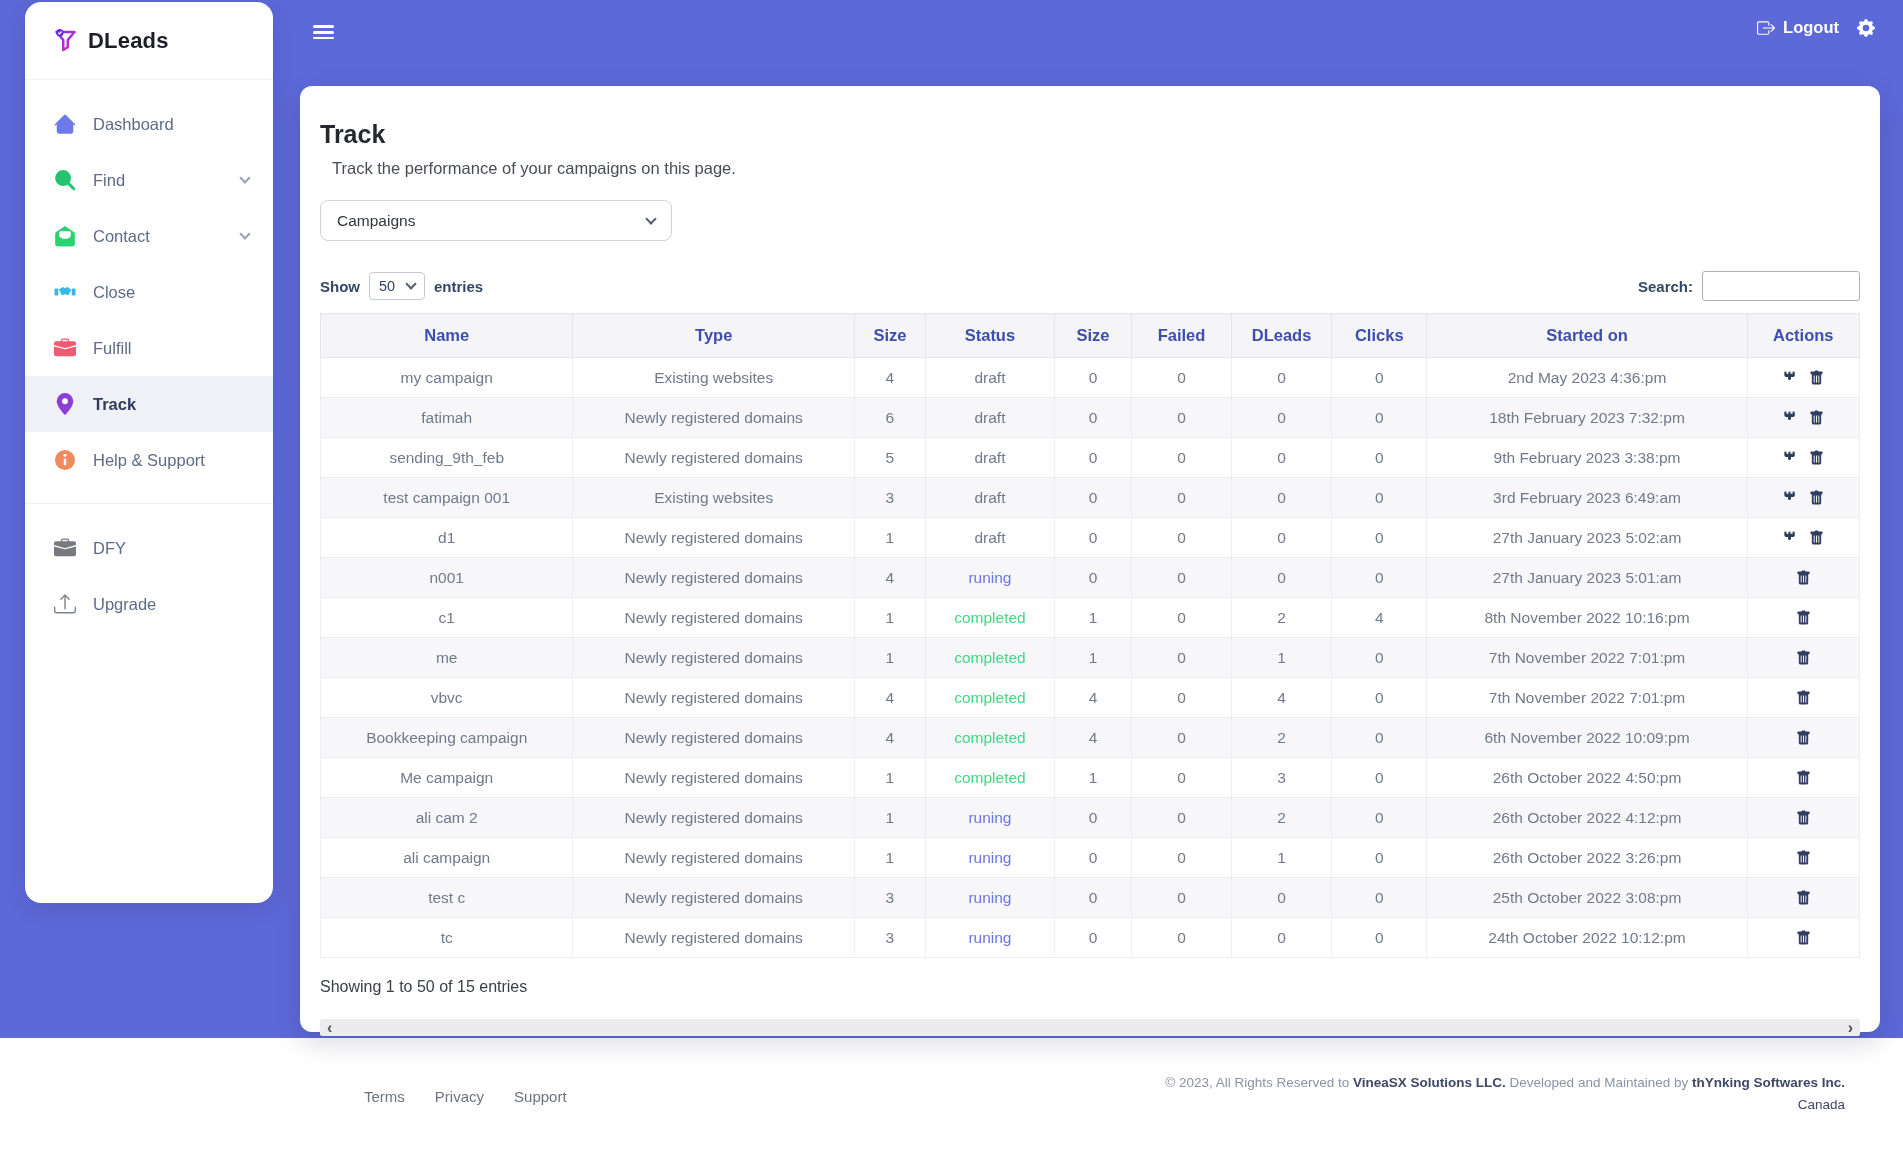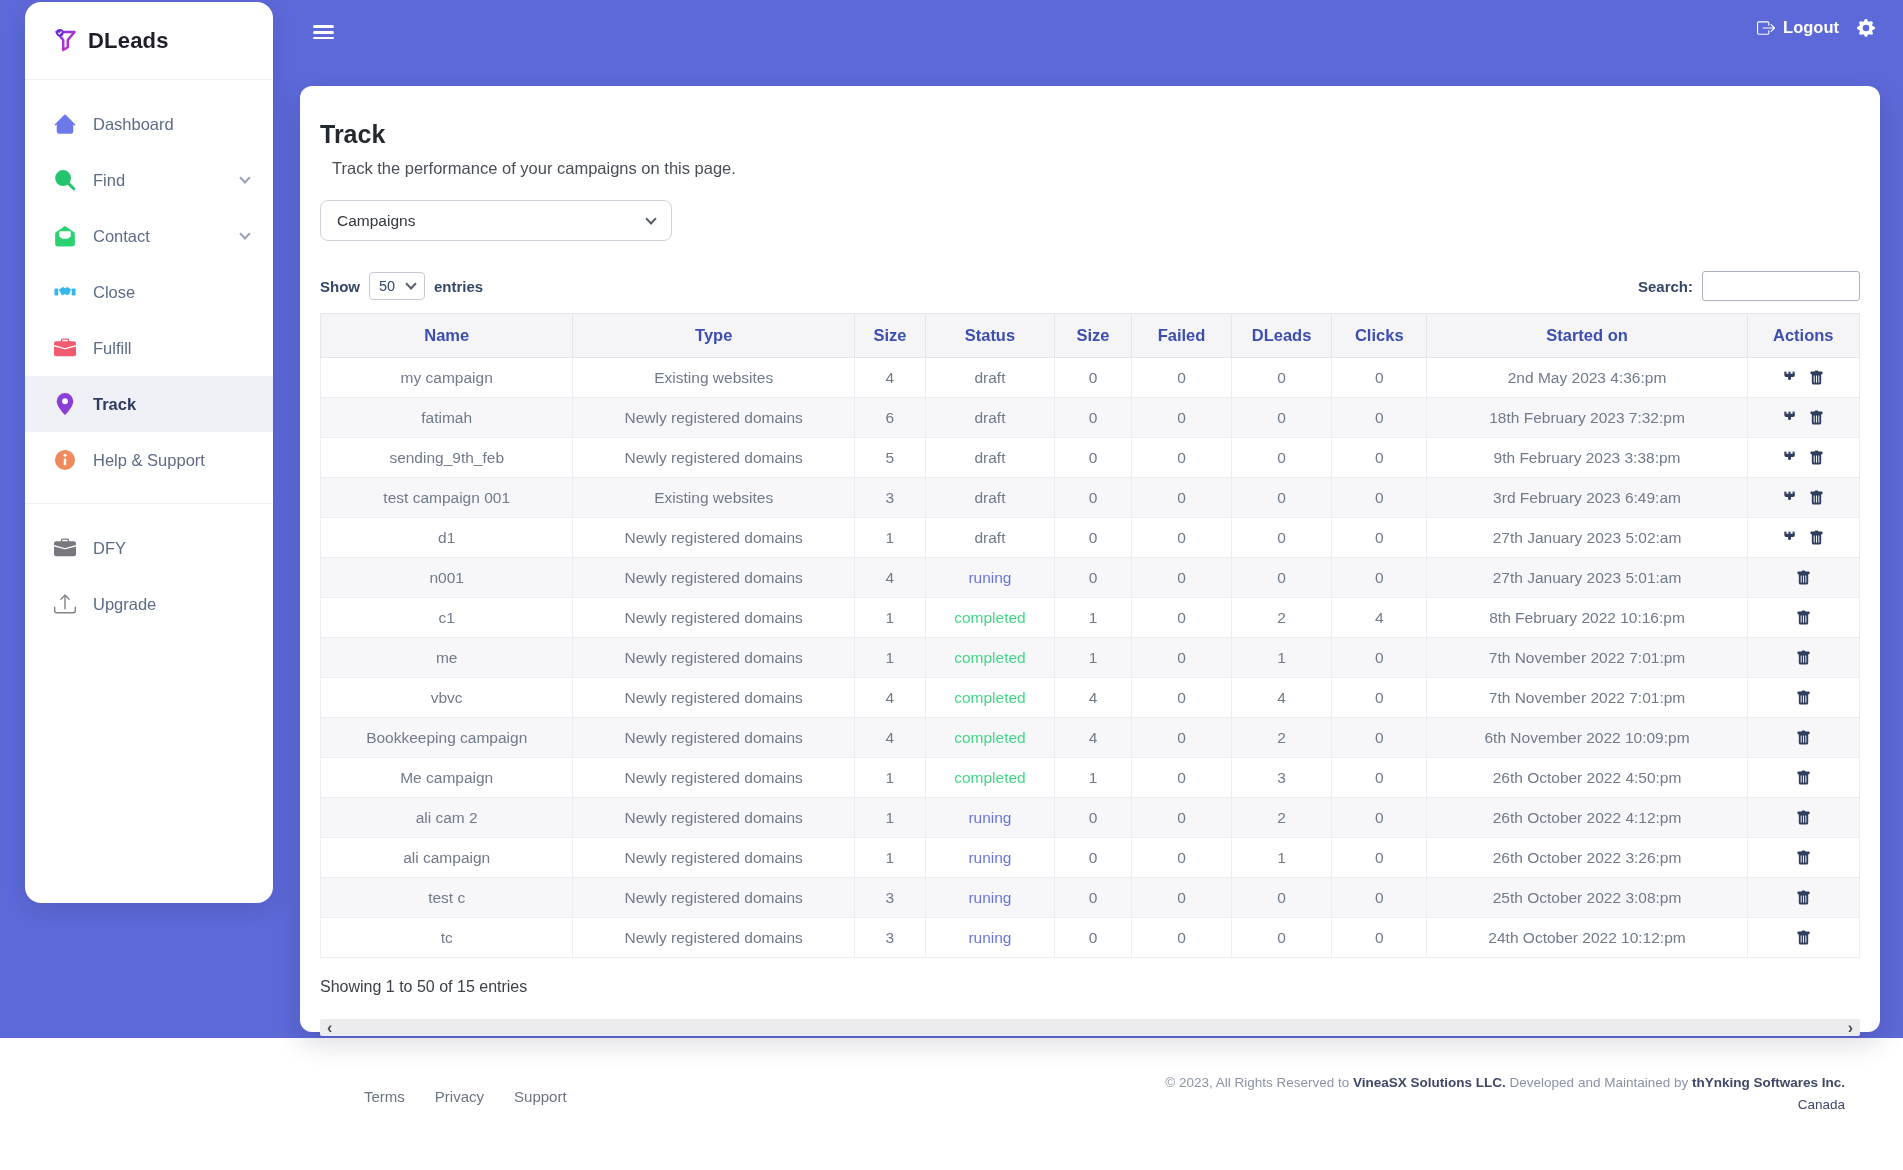--- a/index.html
+++ b/index.html
@@ -435,21 +435,21 @@
         </tr>
         <tr>
           <td>c1</td>
           <td>Newly registered domains</td>
           <td>1</td>
           <td style="color: rgb(66, 216, 133);">completed</td>
           <td>1</td>
           <td>0</td>
           <td>2</td>
           <td>4</td>
-          <td>8th February 2022 10:16:pm</td>
+          <td>8th November 2022 10:16:pm</td>
           <td class="actions-cell">
             
             <span class="action-icon">
               <svg viewBox="0 0 16 16">
                 <path d="M2.5 1a1 1 0 0 0-1 1v1a1 1 0 0 0 1 1H3v9a2 2 0 0 0 2 2h6a2 2 0 0 0 2-2V4h.5a1 1 0 0 0 1-1V2a1 1 0 0 0-1-1H10a1 1 0 0 0-1-1H7a1 1 0 0 0-1 1H2.5zm3 4a.5.5 0 0 1 .5.5v7a.5.5 0 0 1-1 0v-7a.5.5 0 0 1 .5-.5zM8 5a.5.5 0 0 1 .5.5v7a.5.5 0 0 1-1 0v-7A.5.5 0 0 1 8 5zm3 .5v7a.5.5 0 0 1-1 0v-7a.5.5 0 0 1 1 0z"></path>
               </svg>
             </span>
           </td>
         </tr>
         <tr class="striped">

